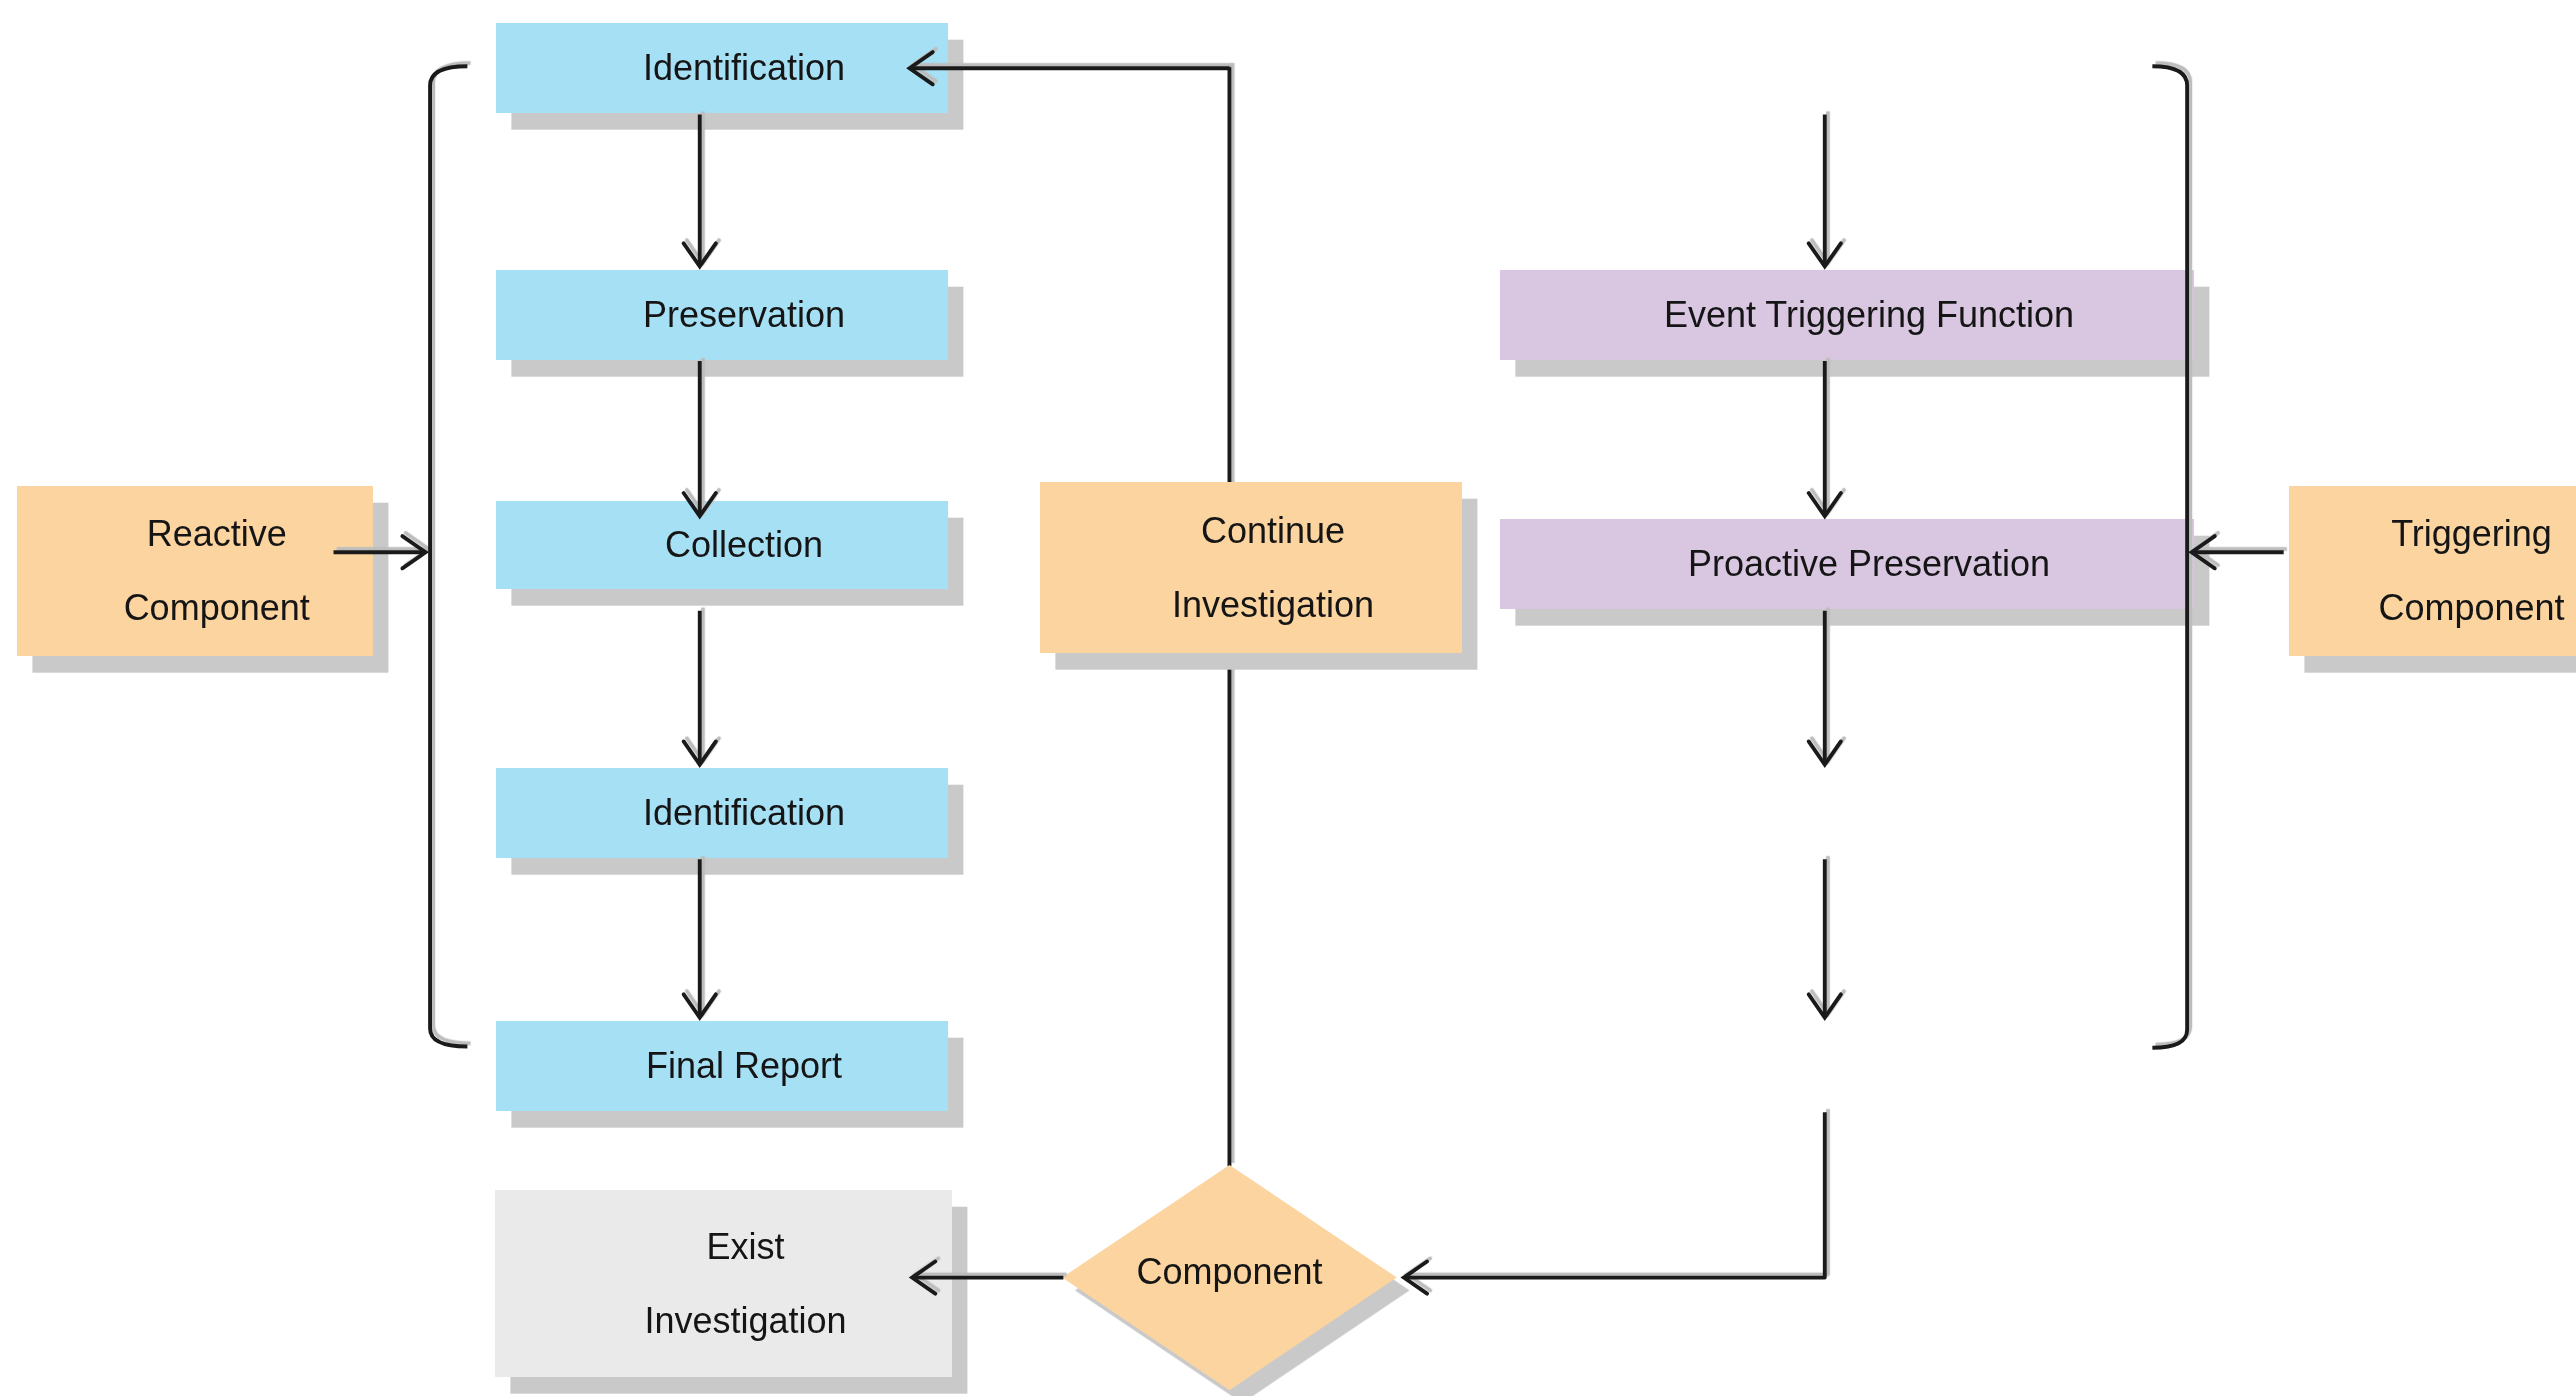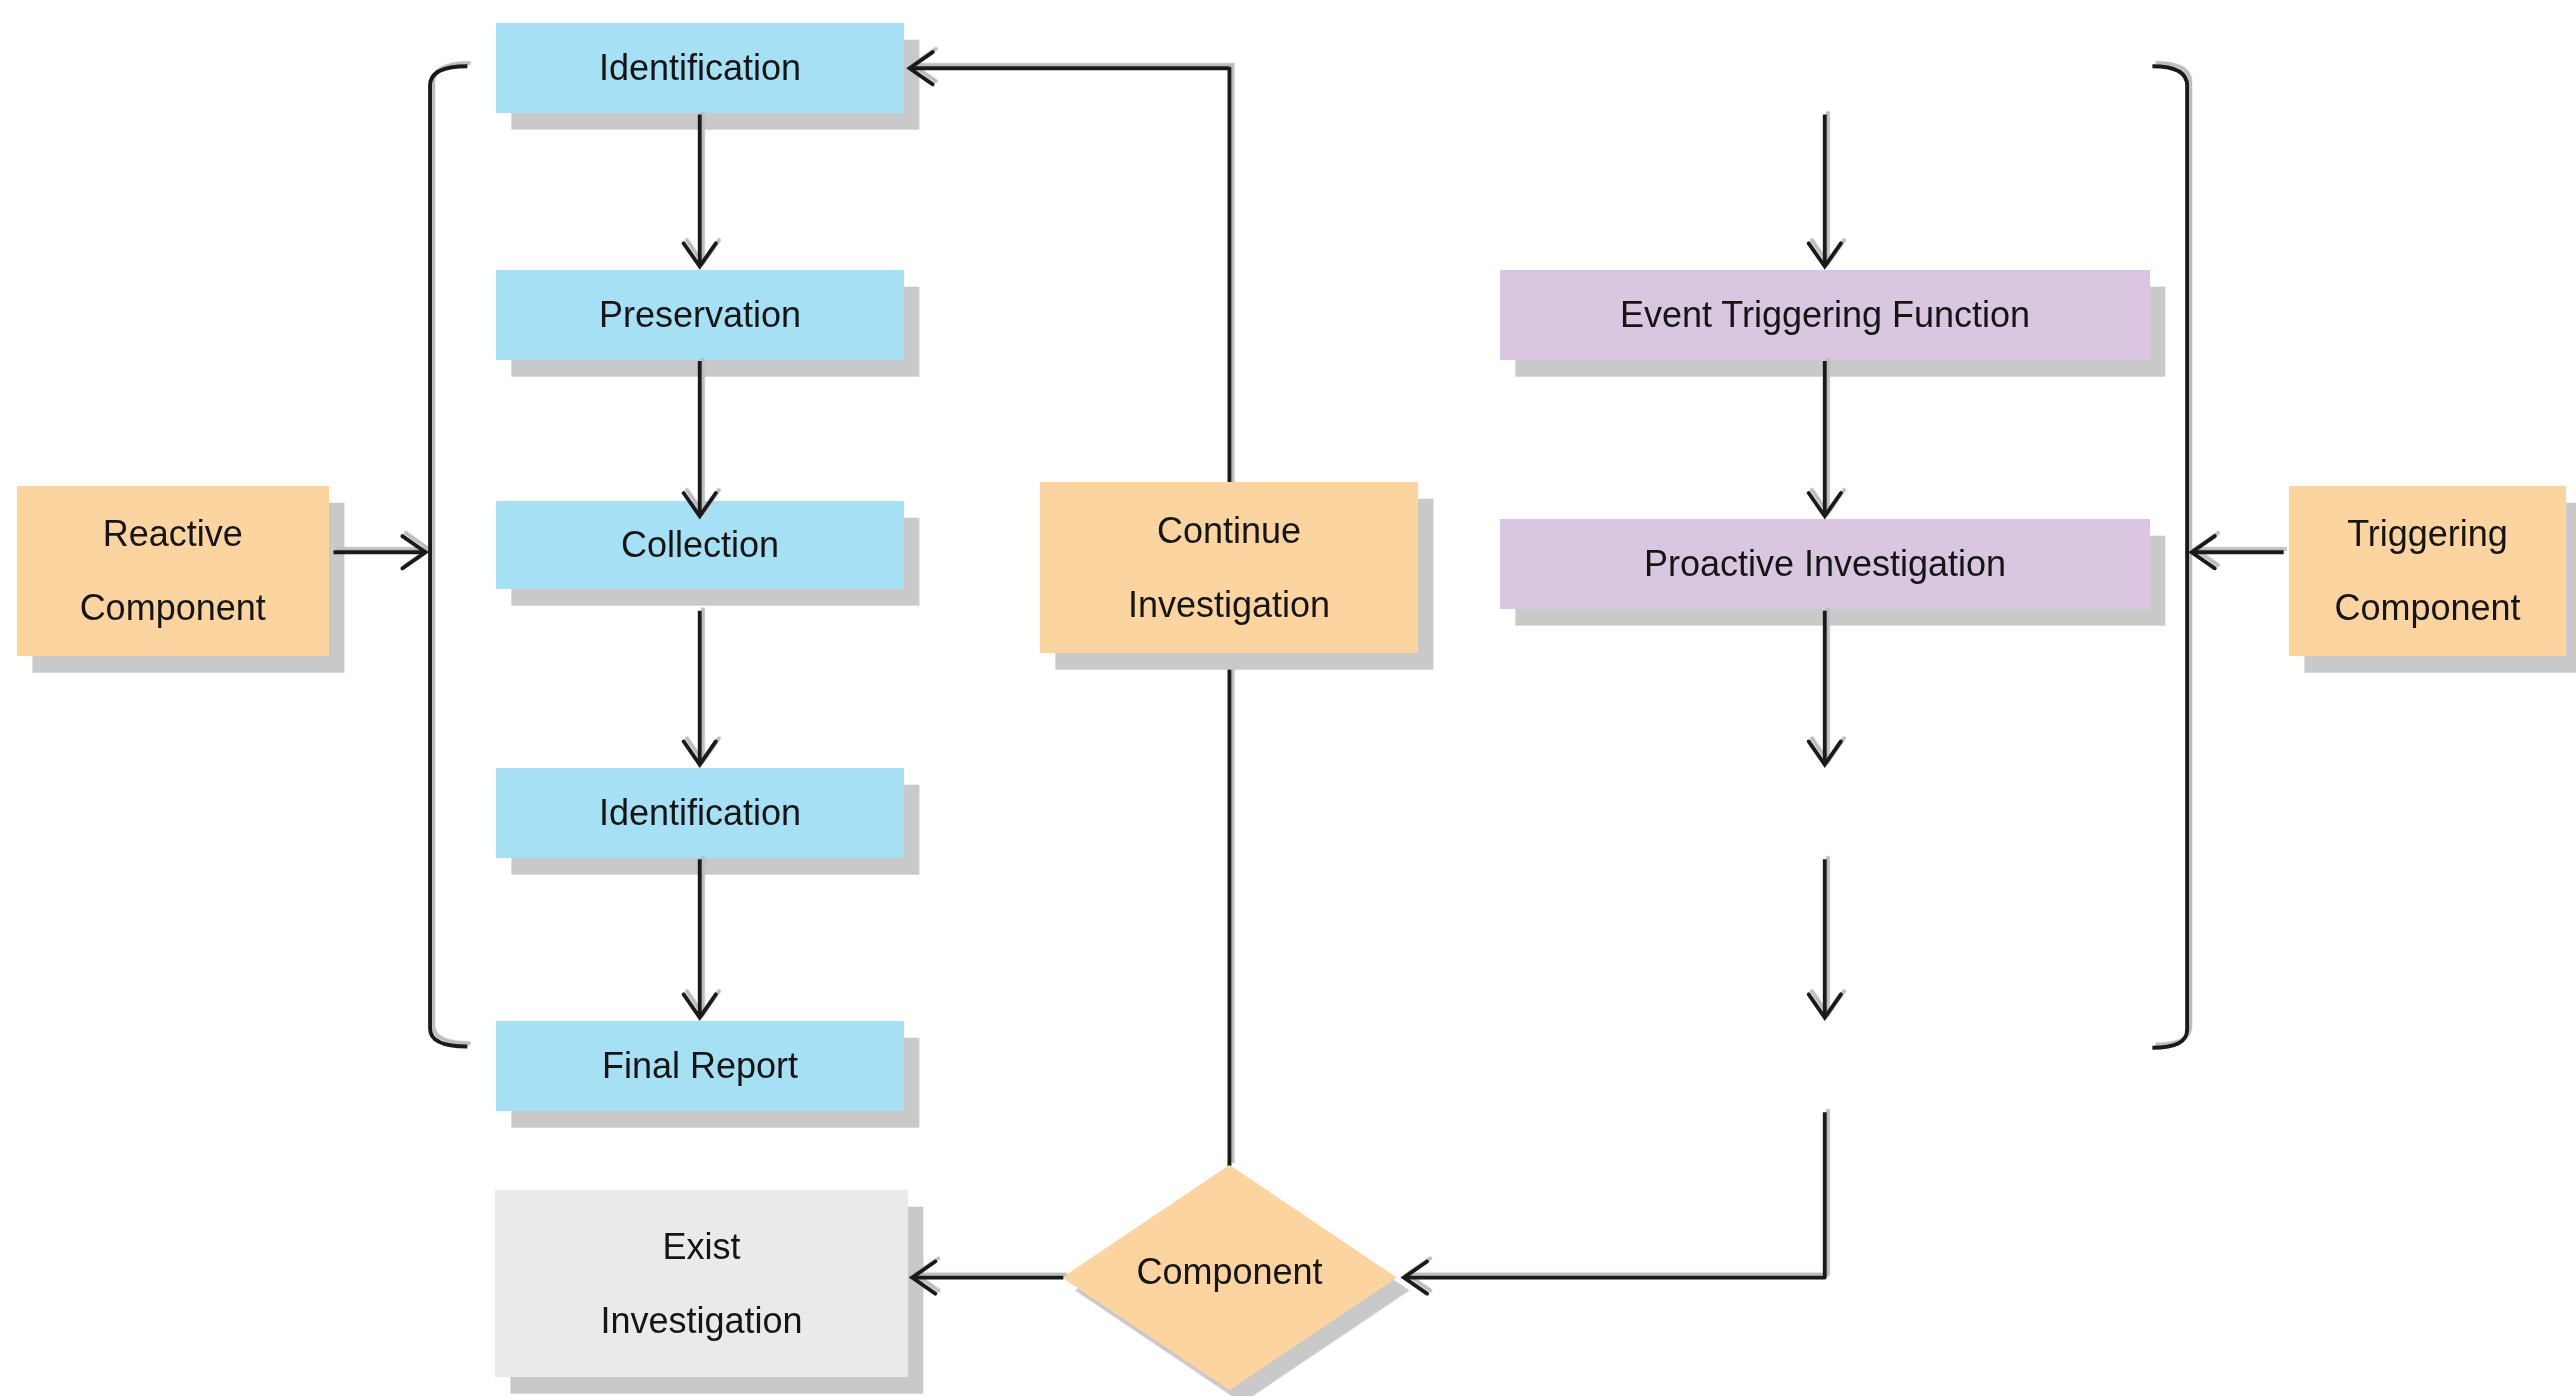--- a/index.html
+++ b/index.html
@@ -17,20 +17,21 @@
     left: 0; top: 0;
     width: 2576px; height: 1396px;
     pointer-events: none;
   }
   #base-layer { z-index: 1; }
   .node { position: absolute; z-index: 2;
     display: flex; align-items: center; justify-content: center;
     flex-direction: column; text-align: center;
     font-size: 36px; line-height: 2.05;
     box-shadow: 15.4px 16.7px 0 var(--shadow_color, #c9c9c9);
+    padding-left: 44px;
   }
   .node.blue   { background: var(--reactive_fill,  #A6E0F5); }
   .node.purple { background: var(--proactive_fill, #D9C6E1); }
   .node.orange { background: var(--accent_fill,    #FBD4A0); margin-top: 6px; }
   .node.gray   { background: var(--neutral_fill,   #EAEAEA); }
   #top-layer { z-index: 3; }
   .wires {
     stroke: var(--line_color, #1a1a1a);
     stroke-width: 6;
     fill: none;
@@ -72,21 +73,21 @@
     <span>Identification</span>
   </div>
   <div class="node blue" style="left:496px; top:1021px; width:408px; height:90px;">
     <span>Final Report</span>
   </div>
 
   <div class="node purple" style="left:1500px; top:270px; width:650px; height:90px;">
     <span>Event Triggering Function</span>
   </div>
   <div class="node purple" style="left:1500px; top:519px; width:650px; height:90px;">
-    <span>Proactive Investigation</span>
+    <span>Proactive Preservation</span>
   </div>
 
   <div class="node orange" style="left:16.7px; top:480px; width:312px; height:170px;">
     <span>Reactive</span>
     <span>Component</span>
   </div>
   <div class="node orange" style="left:1040px; top:476px; width:378px; height:171px;">
     <span>Continue</span>
     <span>Investigation</span>
   </div>

